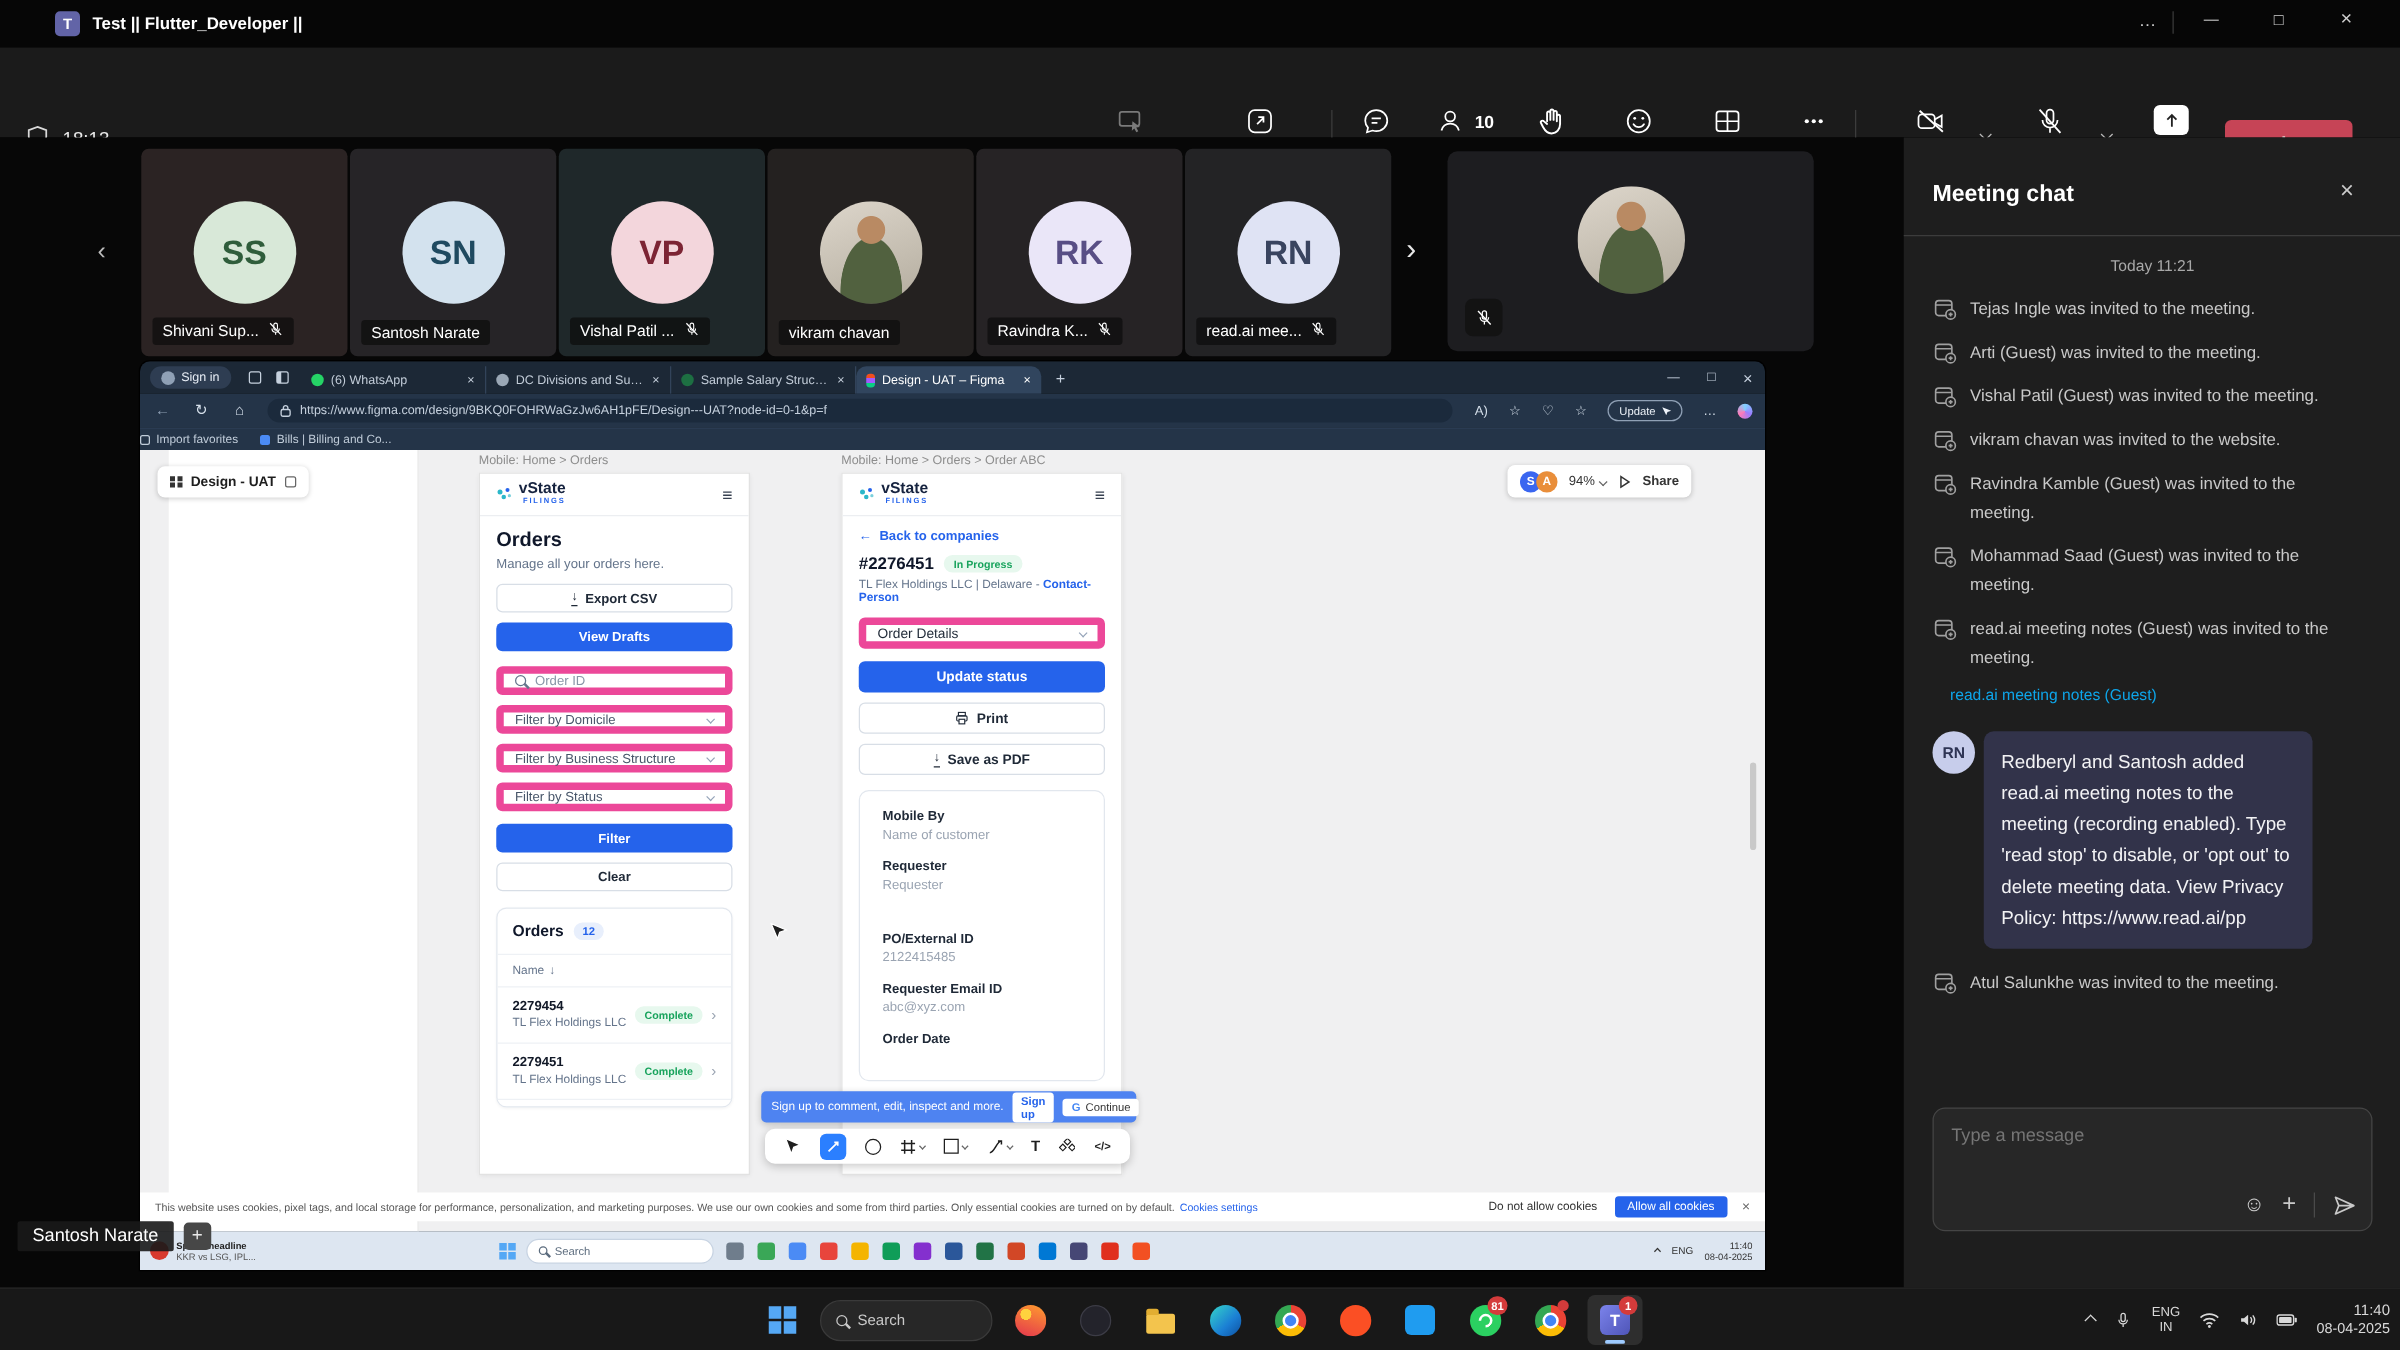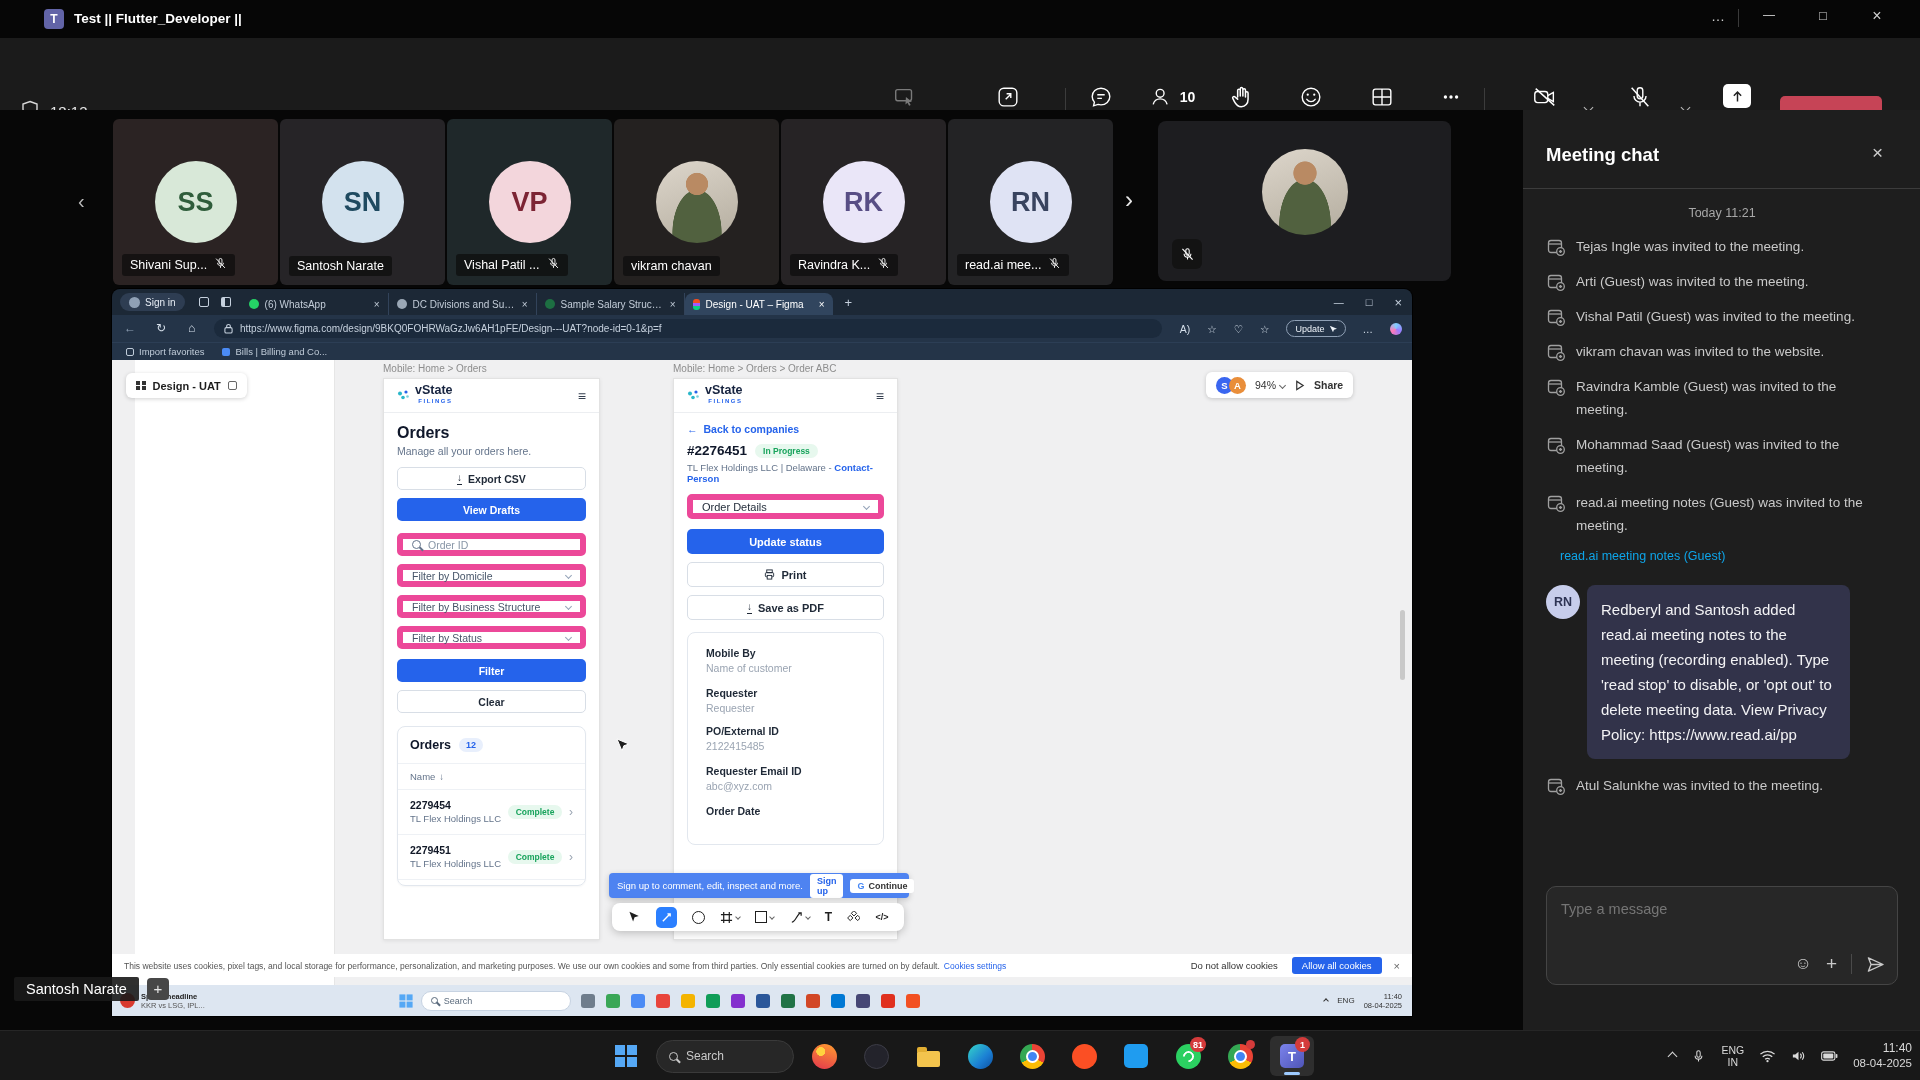--- a/index.html
+++ b/index.html
@@ -46,21 +46,21 @@
   #tabstrip{position:absolute;left:0;top:0;width:100%;height:26px;background:#1c2836;display:flex;align-items:center}
   .btab{height:22px;margin-top:4px;width:148px;display:flex;align-items:center;gap:6px;padding:0 8px;
     font-size:10px;color:#c3cdd9;border-right:1px solid #32435a;cursor:pointer}
   .btab.active{background:#31455e;border-radius:8px 8px 0 0;color:#fff;border-right:none}
   .fav{width:10px;height:10px;border-radius:50%;flex:none}
   .fav-figma{width:7px;height:11px;border-radius:3px;flex:none;
     background:linear-gradient(#f24e1e 0 33%,#a259ff 33% 66%,#0acf83 66% 100%)}
   .btab .ttl{white-space:nowrap;overflow:hidden;text-overflow:ellipsis;flex:1}
   #urlrow{position:absolute;left:0;top:26px;width:100%;height:27px;background:#243448;color:#d5dfea}
   #bmrow{position:absolute;left:0;top:53px;width:100%;height:18px;background:#243448;color:#c0ccd9;
-    display:flex;align-items:center;gap:18px;padding-left:14px;font-size:9.5px;border-top:1px solid #2c3e55}
+    display:flex;align-items:center;gap:18px;padding-left:0;font-size:9.5px;border-top:1px solid #2c3e55}
   #canvas{position:absolute;left:0;top:71px;width:100%;height:625px;background:#f0f0f1}
 
   
   .phone{position:absolute;top:18px;width:217px;height:562px;background:#fff;border:1px solid #e2e2e2;
     box-shadow:0 1px 4px rgba(0,0,0,.08);overflow:hidden}
   .crumb{position:absolute;top:3px;font-size:10px;color:#8d8d8d}
   .mock-btn{height:23px;border-radius:5px;display:flex;align-items:center;justify-content:center;gap:6px;
     font-size:10.5px;font-weight:600}
   .mock-btn.white{border:1px solid #d8dee6;color:#1f2937;background:#fff}
   .mock-btn.blue{background:#2563eb;color:#fff}
@@ -665,21 +665,21 @@
             <span>Save as PDF</span>
           </div>
         <div style="margin-top:12px;border:1px solid #e2e7ee;border-radius:8px;padding:14px 18px">
           <div>
 
               <div style="margin-bottom:13px">
                 <div class="fld-label">Mobile By</div>
                 <div class="fld-val">Name of customer</div>
               </div>
 
-              <div style="margin-bottom:11px">
+              <div style="margin-bottom:31px">
                 <div class="fld-label">Requester</div>
                 <div class="fld-val">Requester</div>
               </div>
 
               <div style="margin-bottom:13px">
                 <div class="fld-label">PO/External ID</div>
                 <div class="fld-val">2122415485</div>
               </div>
 
               <div style="margin-bottom:13px">
@@ -698,21 +698,21 @@
 
     <svg class="abs" style="left:503px;top:378px" width="16" height="16" viewBox="0 0 16 16">
         <path d="M2 1l5 12 1.8-5.2L14 6z" fill="#1e1e1e" stroke="#fff" stroke-width="1"></path>
       </svg>
 
     <div class="abs flex" style="left:497px;top:513px;width:300px;height:25px;background:#4e83f1;border-radius:4px;padding:0 8px;gap:7px;box-shadow:0 2px 6px rgba(0,0,0,.2)">
       <span style="font-size:9.5px;color:#fff;white-space:nowrap">Sign up to comment, edit, inspect and more.</span>
       <span style="background:#fff;color:#2563eb;font-size:9px;font-weight:700;border-radius:3px;padding:2px 7px;cursor:pointer">Sign up</span>
       <span class="flex" style="background:#fff;border-radius:3px;padding:2px 7px;gap:4px;cursor:pointer">
         <b style="font-size:9px;color:#4285f4">G</b>
-        <span style="font-size:9px;color:#333;font-weight:700">Continue</span>
+        <span style="font-size:9px;color:#333;font-weight:400">Continue</span>
       </span>
     </div>
 
     <div class="abs flex" style="left:500px;top:543px;width:292px;height:28px;background:#fff;border-radius:8px;box-shadow:0 2px 8px rgba(0,0,0,.22);justify-content:space-evenly">
       <svg width="13" height="13" viewBox="0 0 16 16" style="cursor:pointer">
           <path d="M3 1l4.5 12 1.8-5.2L14.5 6z" fill="#1e1e1e"></path>
         </svg>
       <span style="width:21px;height:21px;background:#2b7fff;border-radius:5px;display:flex;align-items:center;justify-content:center;cursor:pointer">
         <svg width="11" height="11" viewBox="0 0 12 12">
             <path d="M2 10L10 2M7 2h3v3" fill="none" stroke="#fff" stroke-width="1.5"></path>

